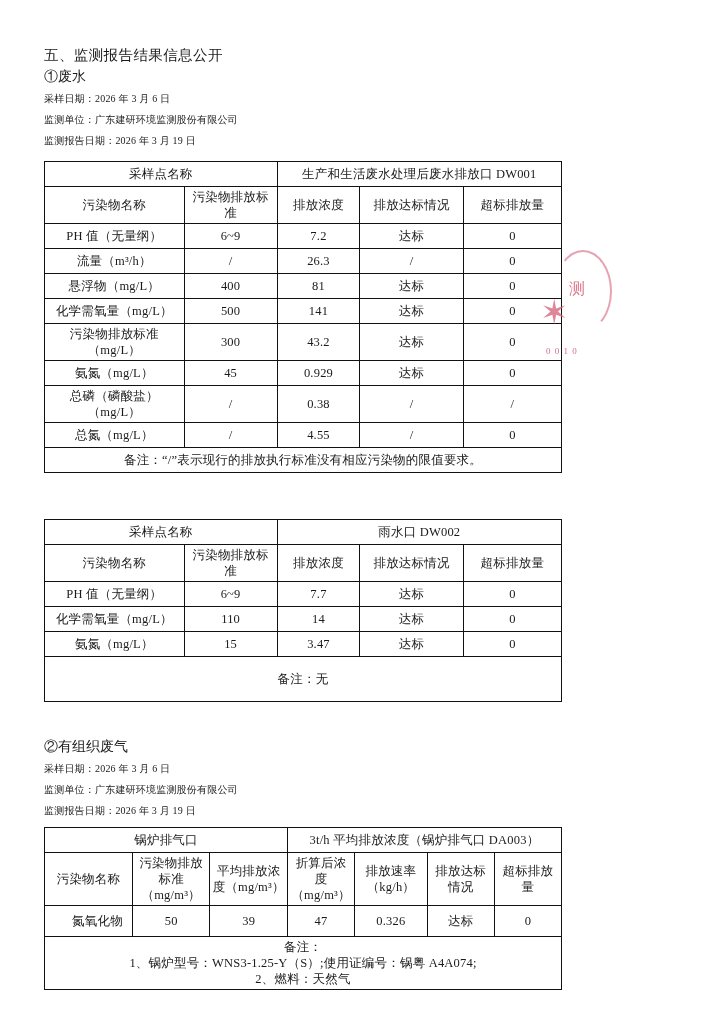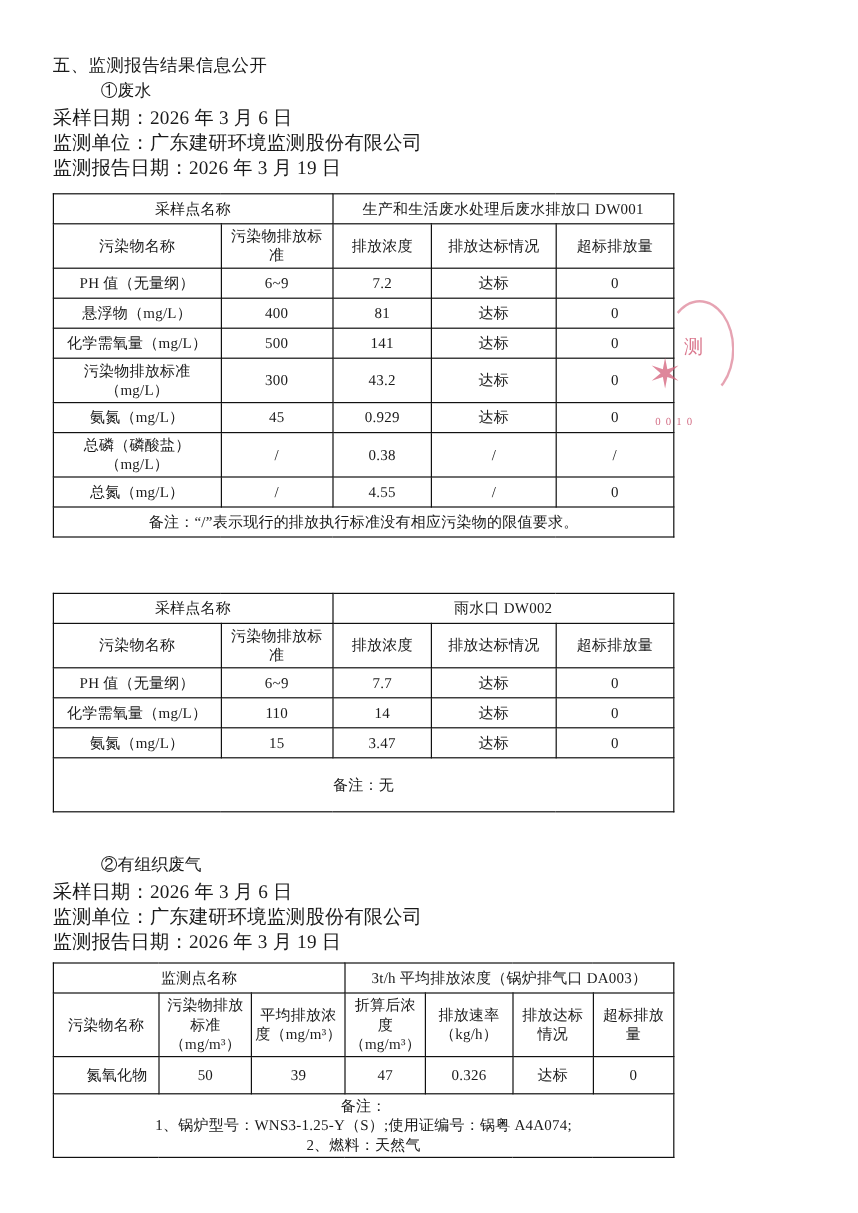--- a/index.html
+++ b/index.html
@@ -21,28 +21,27 @@
     height: 1011px;
     box-sizing: border-box;
     padding: 44px 40px 0 44px;
   }
   .heading {
     font-size: 14.5px;
     line-height: 22px;
     letter-spacing: 0.4px;
   }
   .meta-line {
-    font-size: 16px;
+    font-size: 10px;
     line-height: 21px;
     letter-spacing: 0.2px;
   }
   .section-label {
     font-size: 14px;
     line-height: 22px;
-    margin-left: 40px;
   }
   table.rtable {
     border-collapse: collapse;
     width: 100%;
     table-layout: fixed;
     font-size: 12.5px;
   }
   table.rtable td {
     border: 1px solid #111;
     text-align: center;
@@ -145,20 +144,27 @@
         <td>污染物排放标准</td>
         <td>排放浓度</td>
         <td>排放达标情况</td>
         <td>超标排放量</td>
       </tr>
       <tr>
         <td>PH 值（无量纲）</td>
         <td>6~9</td>
         <td>7.2</td>
         <td>达标</td>
+        <td>0</td>
+      </tr>
+      <tr>
+        <td>流量（m³/h）</td>
+        <td>/</td>
+        <td>26.3</td>
+        <td>/</td>
         <td>0</td>
       </tr>
       <tr>
         <td>悬浮物（mg/L）</td>
         <td>400</td>
         <td>81</td>
         <td>达标</td>
         <td>0</td>
       </tr>
       <tr>
@@ -265,21 +271,21 @@
       <col style="width:17%">
       <col style="width:15%">
       <col style="width:15%">
       <col style="width:13%">
       <col style="width:14%">
       <col style="width:13%">
       <col style="width:13%">
     </colgroup>
     <tbody>
       <tr>
-        <td colspan="3">监测点名称</td>
+        <td colspan="3">锅炉排气口</td>
         <td colspan="4">3t/h 平均排放浓度（锅炉排气口 DA003）</td>
       </tr>
       <tr>
         <td style="height:40px;">污染物名称</td>
         <td>污染物排放标准（mg/m³）</td>
         <td>平均排放浓度（mg/m³）</td>
         <td>折算后浓度（mg/m³）</td>
         <td>排放速率（kg/h）</td>
         <td>排放达标情况</td>
         <td>超标排放量</td>

